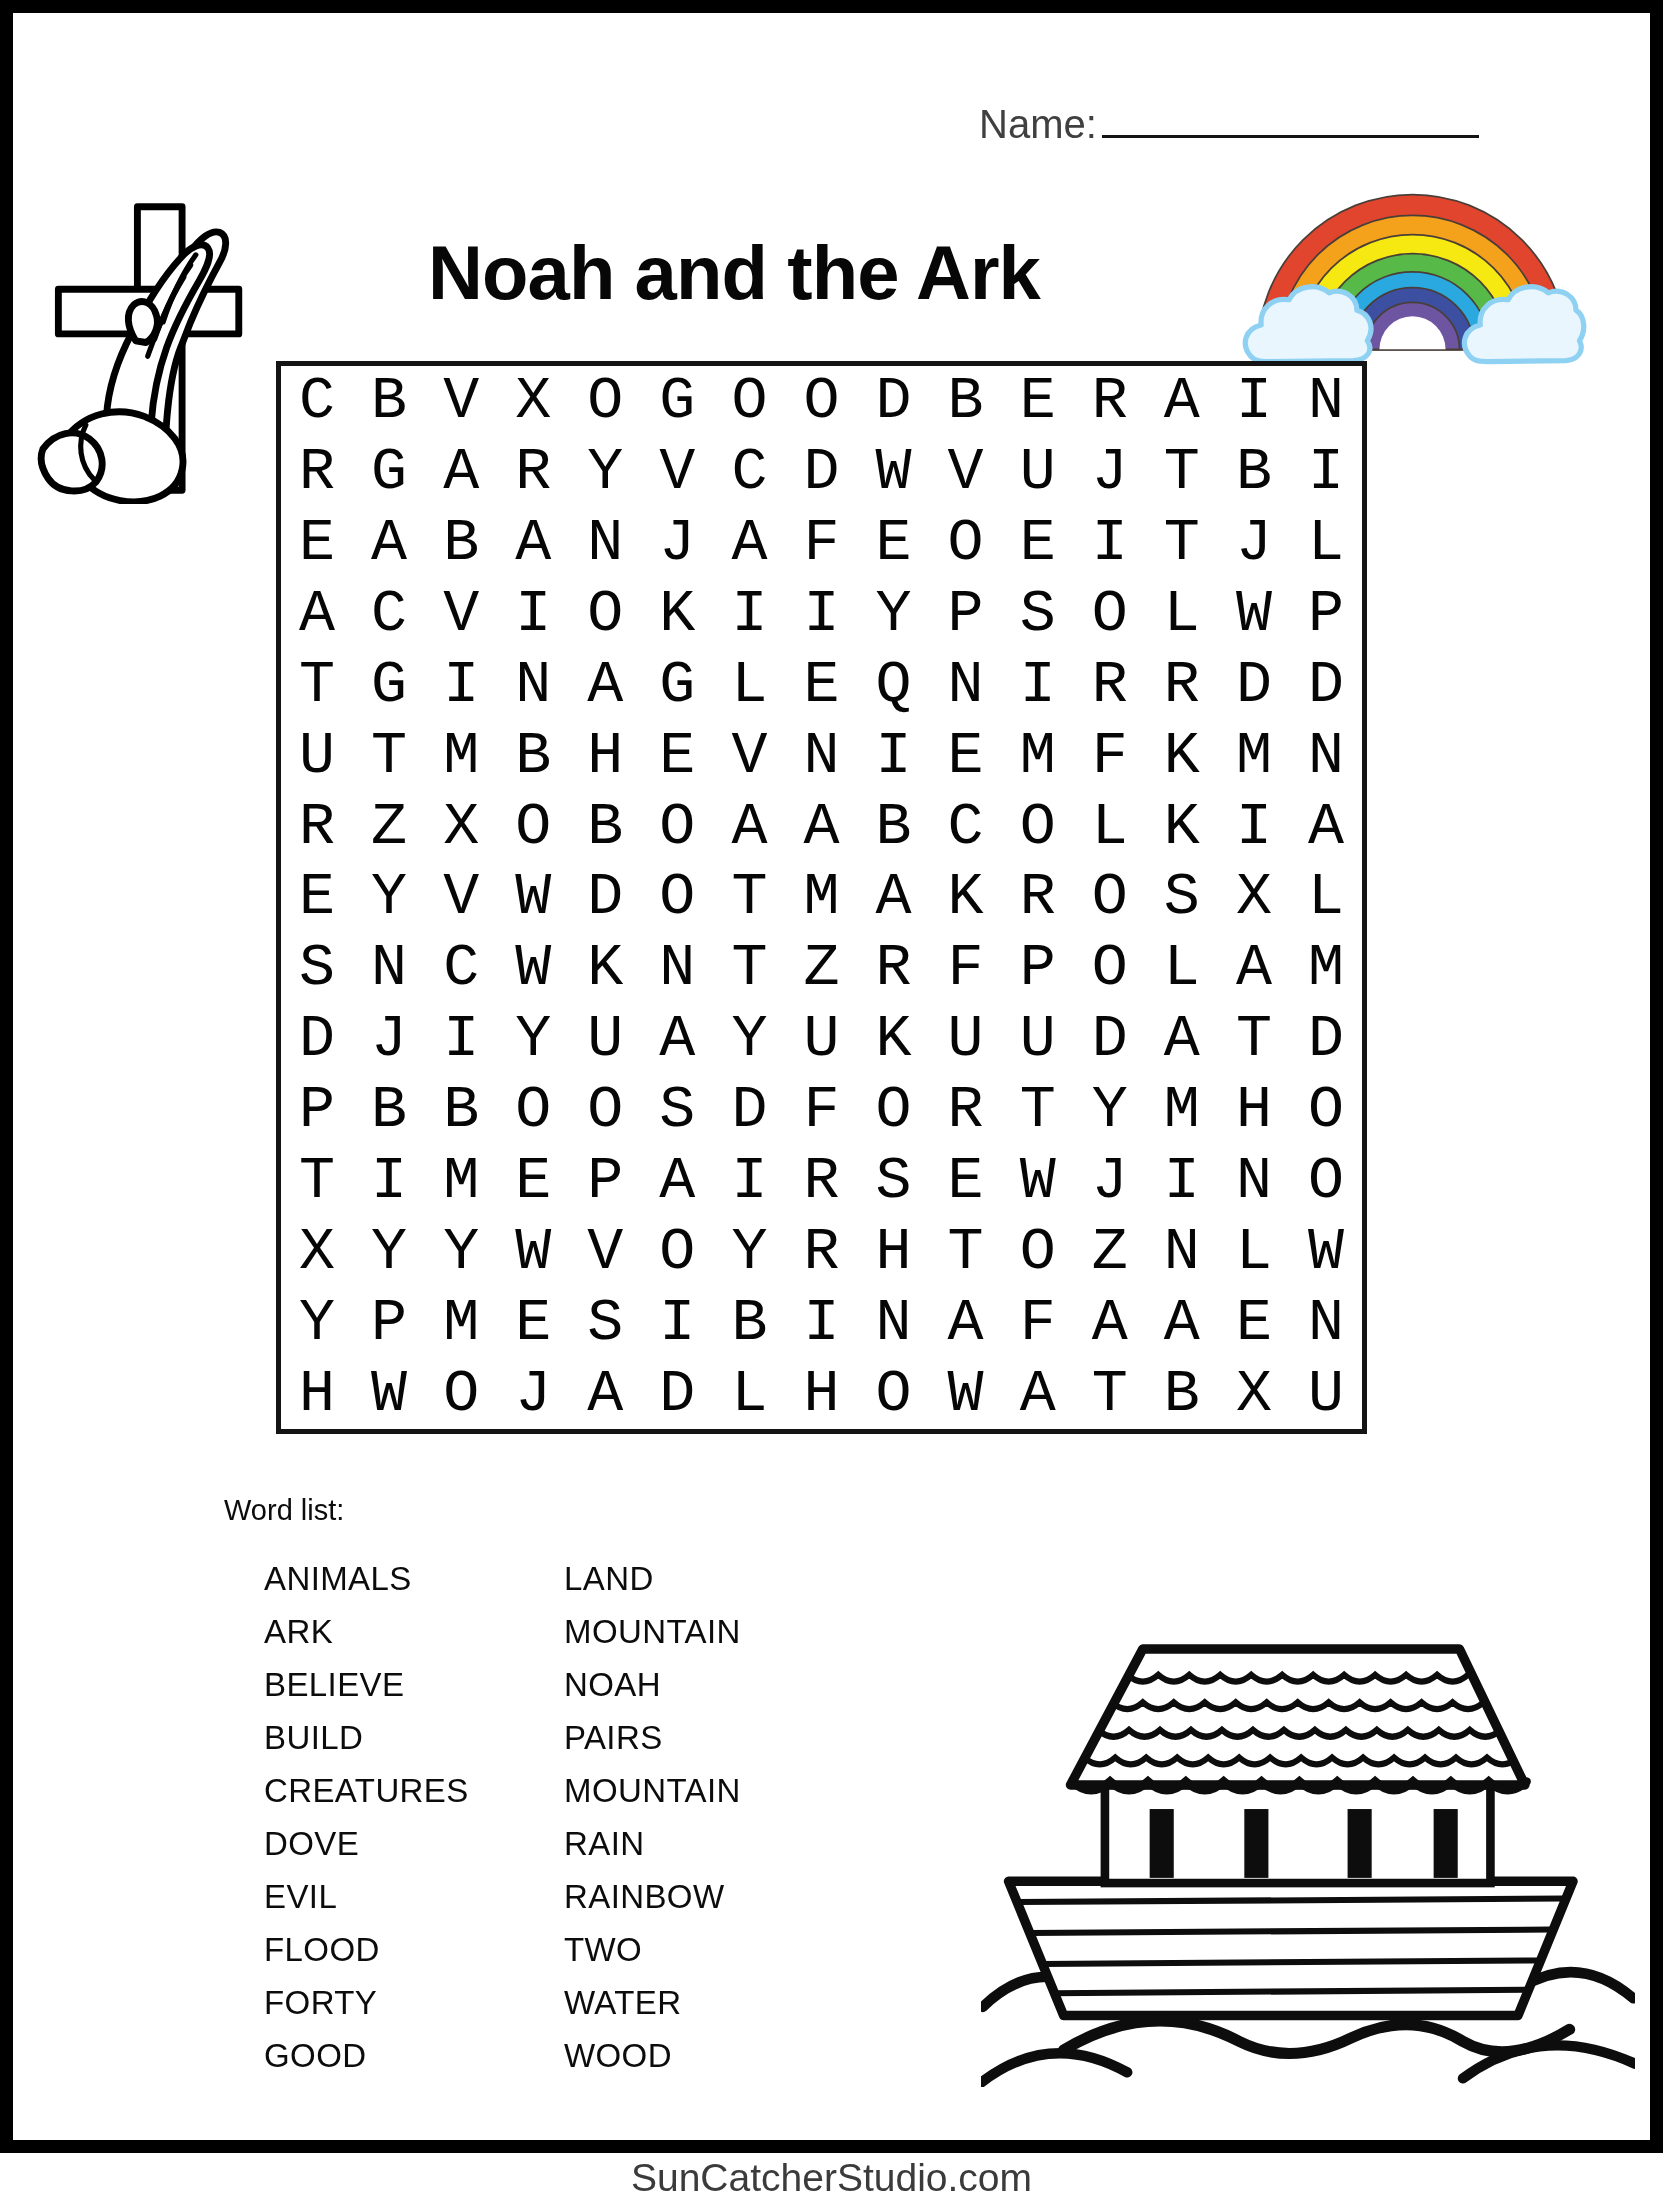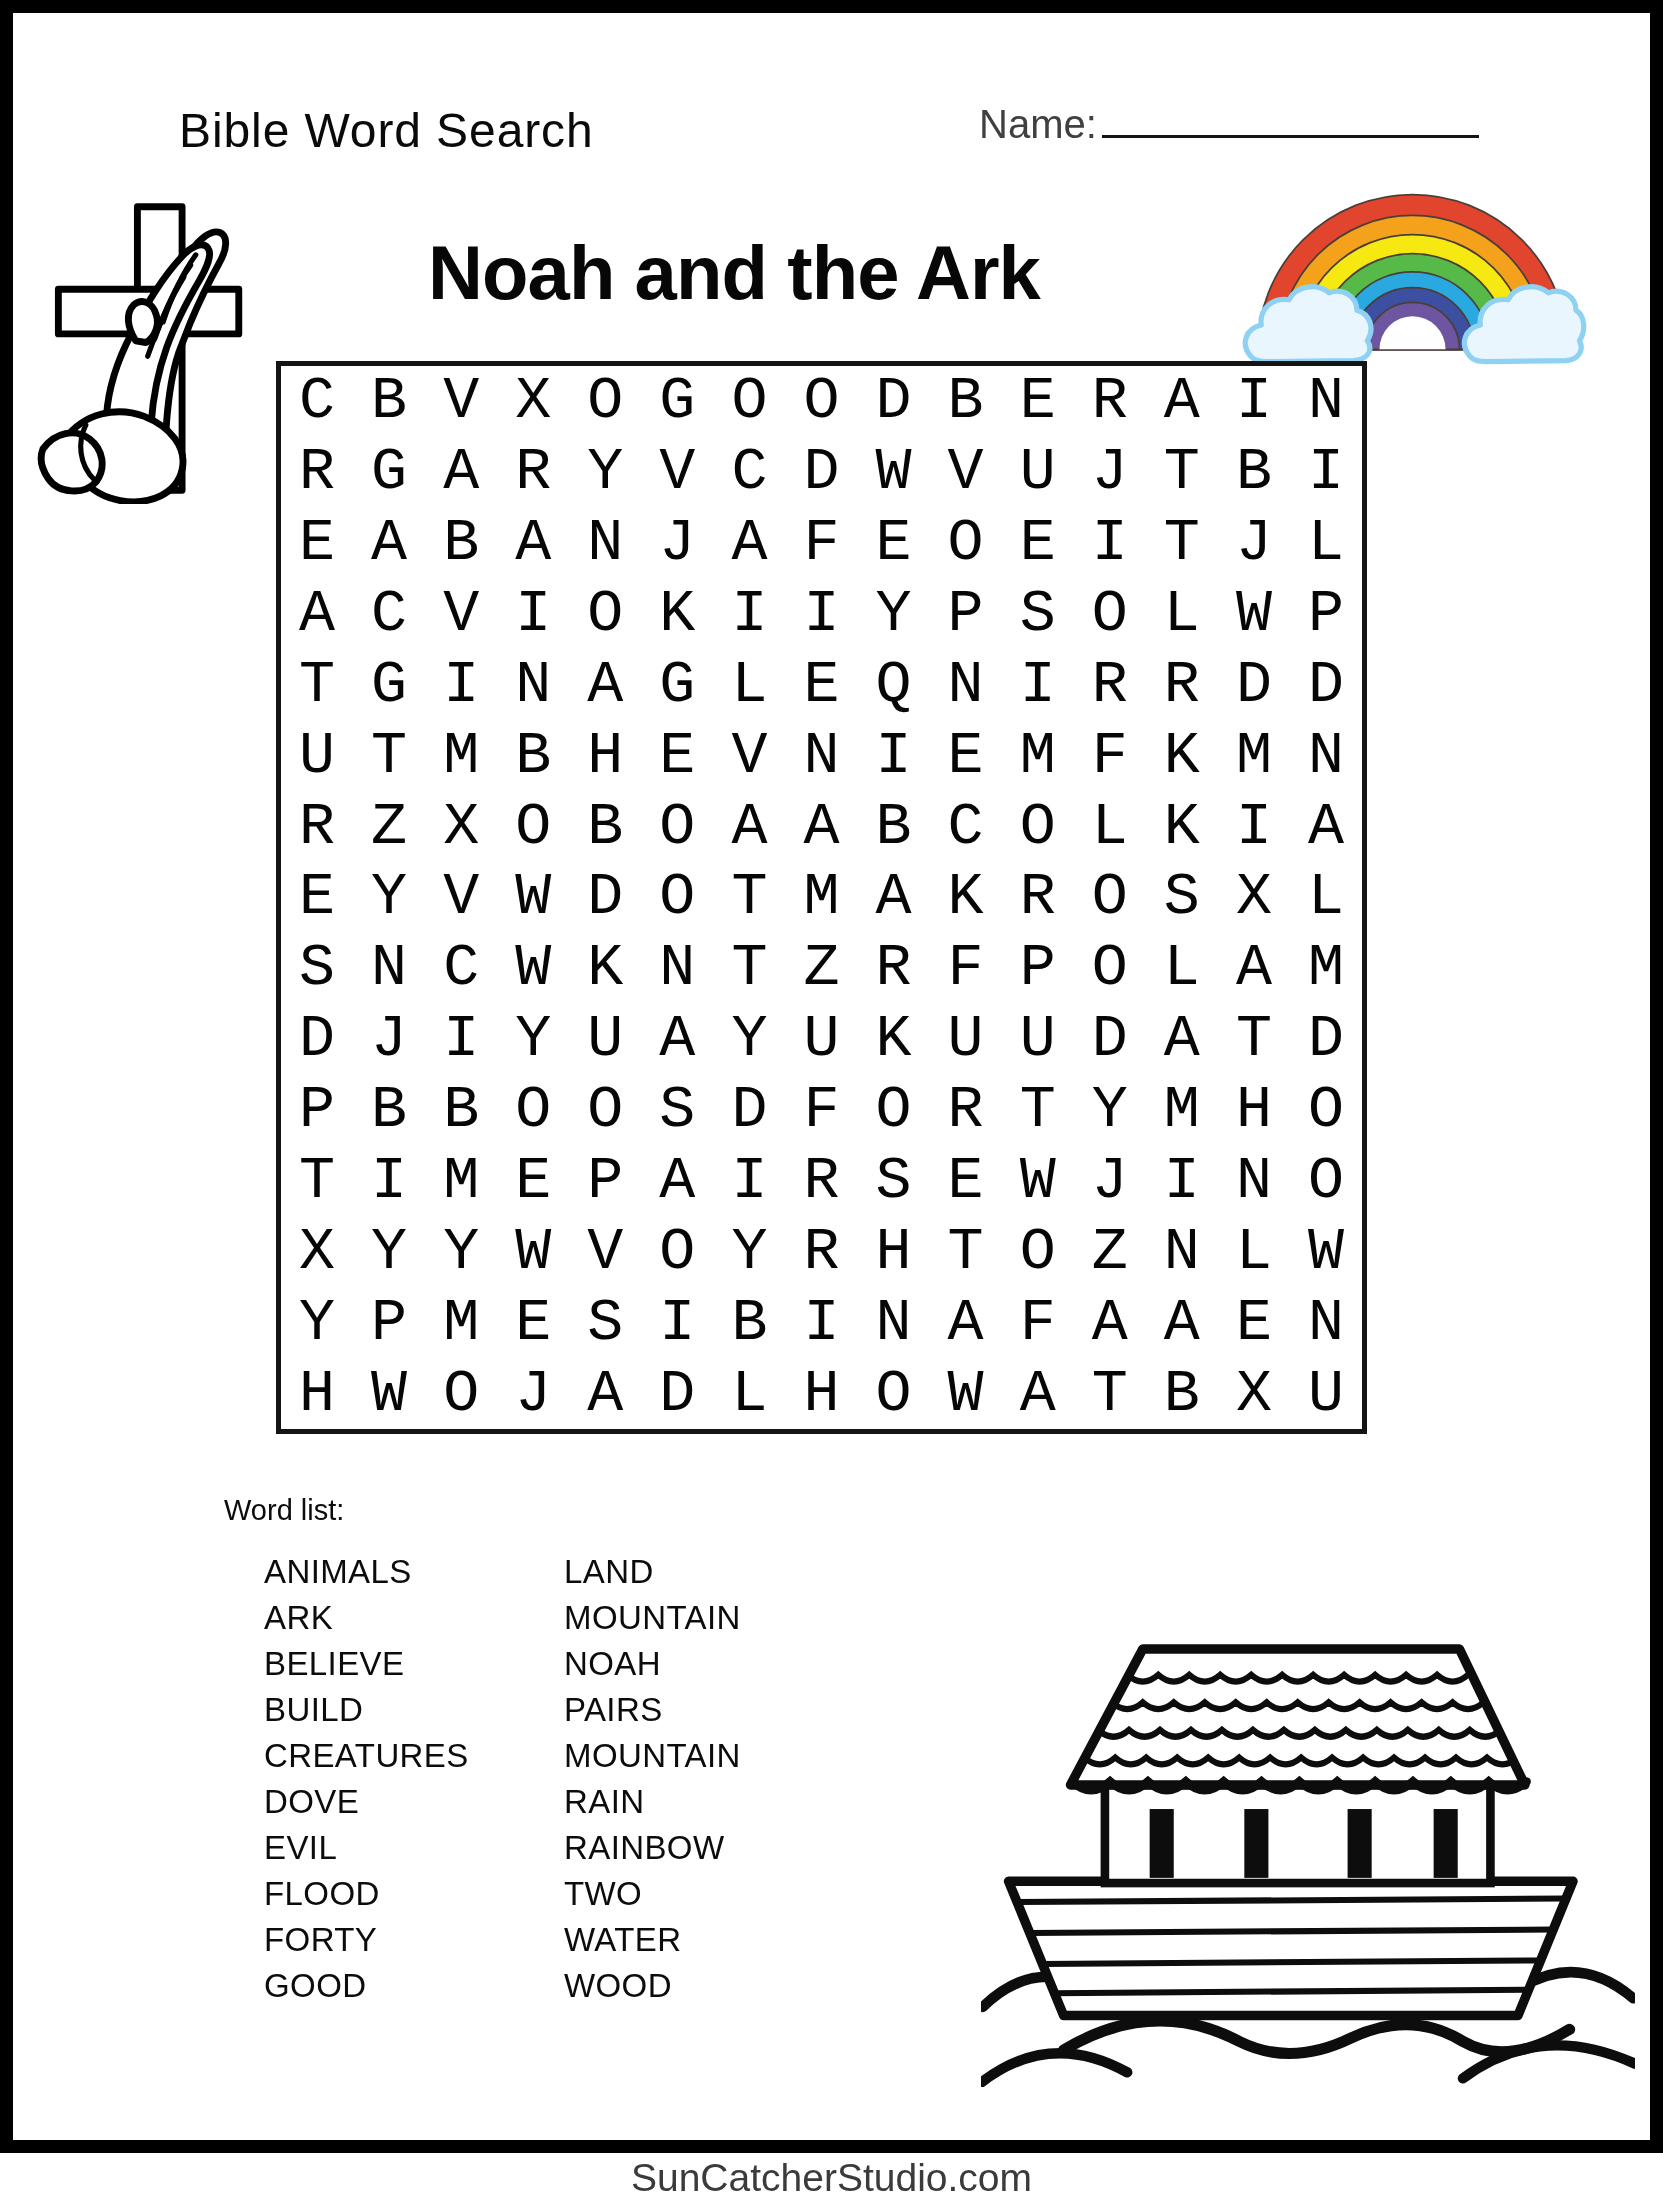--- a/index.html
+++ b/index.html
@@ -16,34 +16,33 @@
   .hands{position:absolute;left:34px;top:193px;width:224px;height:311px;}
   .rainbow{position:absolute;left:1237px;top:165px;width:351px;height:200px;}
   .grid-box{position:absolute;left:276px;top:361px;width:1091px;height:1073px;
             border:5.2px solid #141414;box-sizing:border-box;background:#fff;}
   .letter-grid{display:grid;width:100%;height:100%;
                grid-template-columns:repeat(15,1fr);grid-template-rows:repeat(15,1fr);}
   .letter-grid .cell{display:flex;align-items:center;justify-content:center;
                      font-family:"Liberation Mono",monospace;font-size:60px;line-height:1;color:#060606;}
   .wl-label{position:absolute;left:224px;top:1494px;font-size:29px;color:#0c0c0c;}
   .wl-col{position:absolute;top:1549px;font-size:33px;color:#0c0c0c;}
-  .wl-col .wl-item{height:46px;line-height:46px;letter-spacing:0.4px;}
+  .wl-col .wl-item{height:46px;line-height:46px;letter-spacing:0.4px;margin-top:7px;}
   .wl-col.c1{left:264px;}
   .wl-col.c2{left:564px;}
   .ark{position:absolute;left:981px;top:1618px;width:654px;height:469px;}
   .site-footer{position:absolute;left:0;top:2156px;width:1663px;box-sizing:border-box;
                text-align:center;font-size:39px;color:#3b3b3b;}
 </style>
 </head>
 <body>
 
 <div class="canvas">
   <div class="page-frame"></div>
 
-  <div class="app-title">Bible Word Search</div>
 
   <div class="name-row">
     <span>Name:</span><span class="name-line"></span>
   </div>
 
   <svg class="hands" viewBox="0 0 260 362">
     <g fill="#ffffff" stroke="#000000" stroke-width="8" stroke-linejoin="round" stroke-linecap="round">
       <rect x="120" y="16" width="52" height="330"></rect>
       <rect x="28" y="112" width="210" height="52"></rect>
       <path d="M150 322 C128 314 112 292 110 262 C108 230 118 196 132 164 C146 130 162 96 182 68 C192 54 206 42 216 46 C226 50 224 66 216 80 C204 102 192 126 182 150 L168 186 C160 210 156 240 154 266 C152 292 154 310 150 322 Z"></path>

